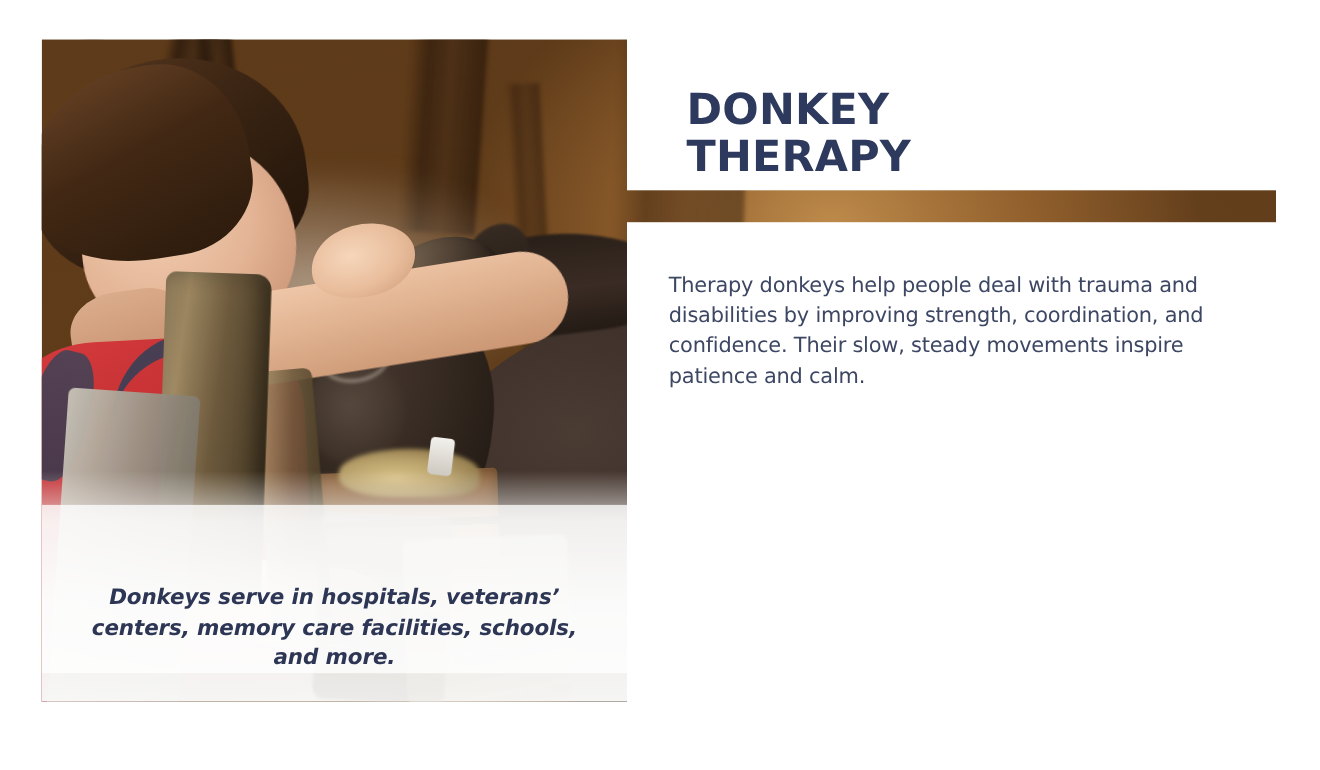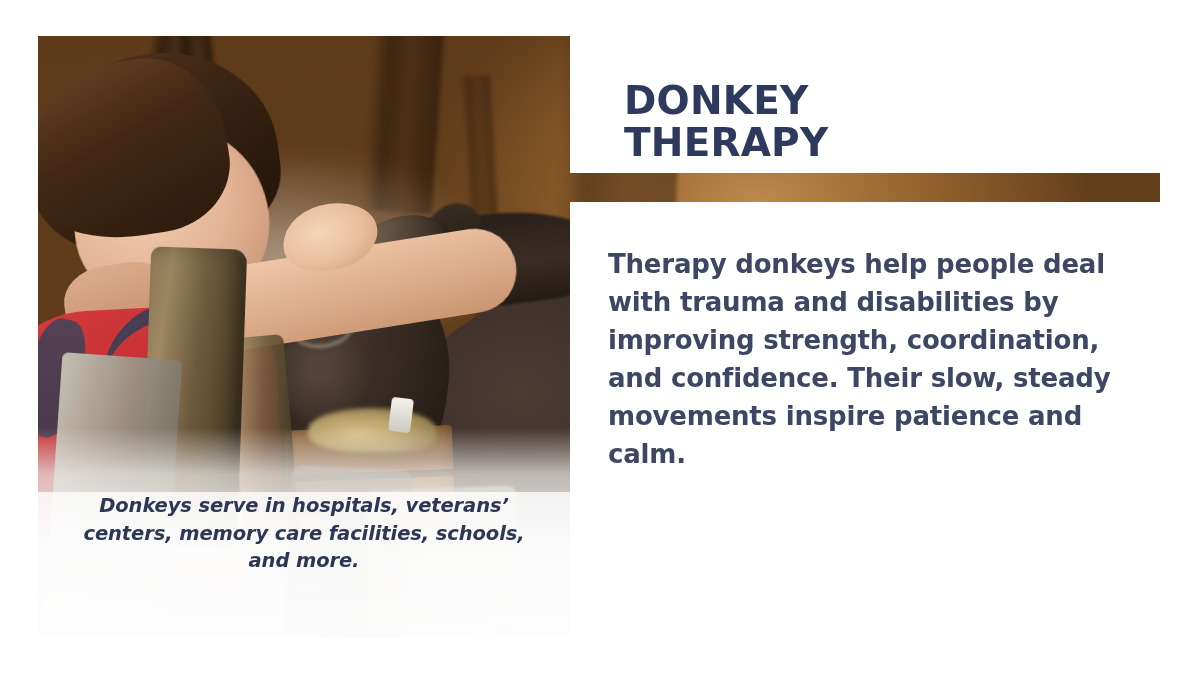--- a/index.html
+++ b/index.html
@@ -340,26 +340,26 @@
     background: linear-gradient(170deg, rgba(232,229,222,0.6) 0%, rgba(245,243,240,0.55) 100%);
     border-radius: 8px;
     transform: rotate(-2deg);
     filter: blur(1px);
   }
 
   
   .caption-overlay {
     position: absolute;
     left: 0;
-    top: 456px;
+    top: 423px;
     width: 532px;
     height: 153px;
     background: rgba(255,255,255,0.78);
     display: flex;
-    align-items: flex-start;
+    align-items: flex-end;
     justify-content: center;
     box-sizing: border-box;
     padding: 0 34px;
   }
   .caption-text {
     font-family: "DejaVu Sans", "Liberation Sans", sans-serif;
     font-style: italic;
     font-weight: 700;
     font-size: 19.5px;
     line-height: 1.42;
@@ -410,22 +410,22 @@
 
   
   .body-block {
     position: absolute;
     left: 608px;
     top: 246px;
     width: 536px;
   }
   .body-text {
     font-family: "DejaVu Sans", "Liberation Sans", sans-serif;
-    font-weight: 700;
-    font-size: 26px;
+    font-weight: 400;
+    font-size: 19px;
     line-height: 1.46;
     color: #3d4763;
     margin: 0;
     letter-spacing: -0.2px;
   }
 </style>
 </head>
 <body>
 
 <div class="slide">

